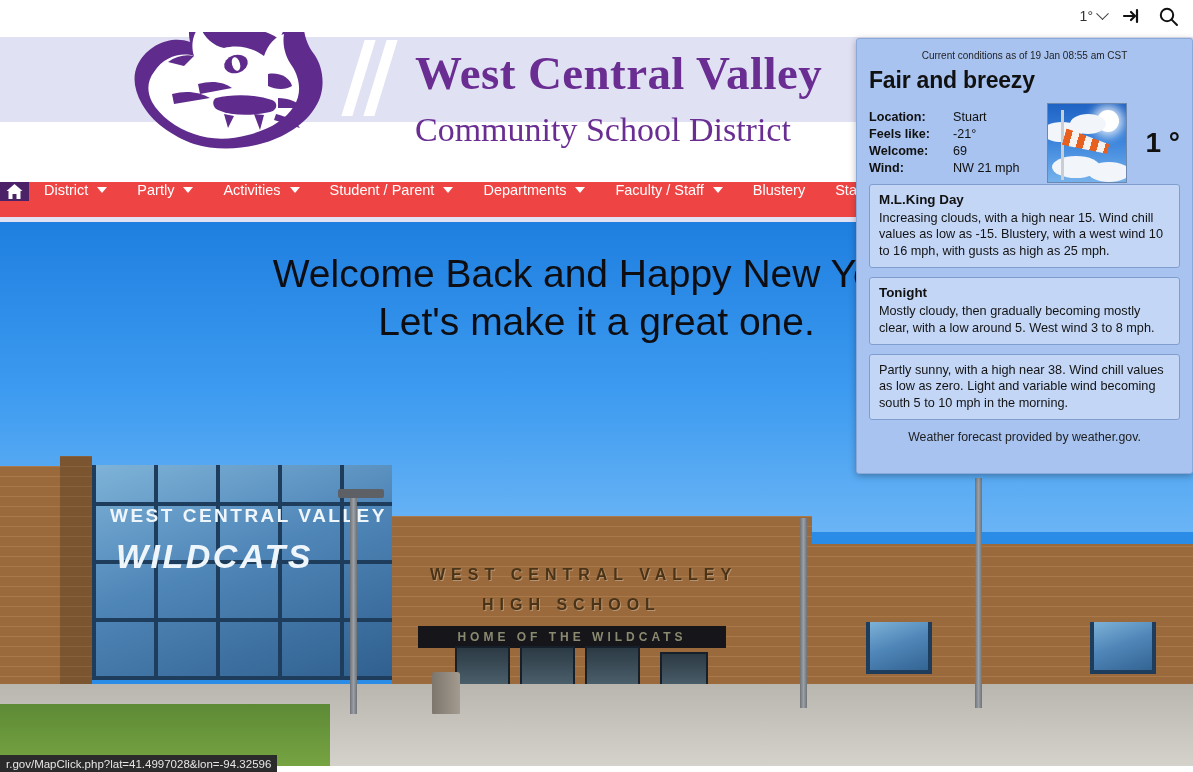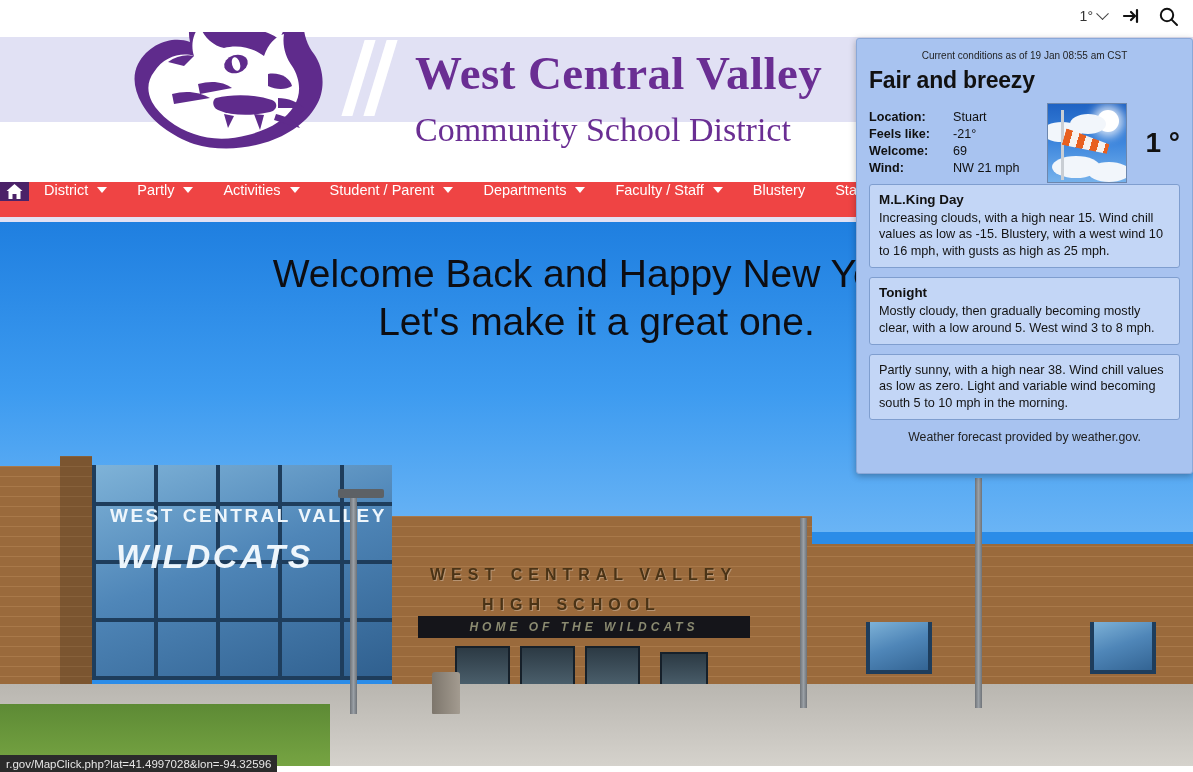--- a/index.html
+++ b/index.html
@@ -265,21 +265,21 @@
 
       <div class="glass" style="left:92px; bottom:86px; width:300px; height:215px;">
         <div class="mural-txt" style="left:18px; top:40px; font-size:19px;">WEST CENTRAL VALLEY</div>
         <div class="mural-txt" style="left:24px; top:72px; font-size:34px; font-style:italic;">WILDCATS</div>
       </div>
 
       <div class="brick" style="left:392px; width:420px; height:250px;"></div>
       <div class="wall-sign" style="left:430px; bottom:182px; font-size:16px;">WEST  CENTRAL  VALLEY</div>
       <div class="wall-sign" style="left:482px; bottom:152px; font-size:16px;">HIGH  SCHOOL</div>
 
-      <div class="entry-band" style="left:418px; bottom:128px; width:332px; height:22px; font-size:12px;font-style:italic;">HOME OF THE WILDCATS</div>
+      <div class="entry-band" style="left:418px; bottom:118px; width:308px; height:22px; font-size:12px;">HOME OF THE WILDCATS</div>
       <div class="door" style="left:455px; bottom:62px; width:55px; height:58px;"></div>
       <div class="door" style="left:520px; bottom:62px; width:55px; height:58px;"></div>
       <div class="door" style="left:585px; bottom:62px; width:55px; height:58px;"></div>
       <div class="door" style="left:660px; bottom:62px; width:48px; height:52px;"></div>
 
       <div class="brick" style="left:812px; width:381px; height:222px;"></div>
       <div class="glass" style="left:866px; bottom:92px; width:66px; height:52px;"></div>
       <div class="glass" style="left:1090px; bottom:92px; width:66px; height:52px;"></div>
 
       <div class="sidewalk"></div>

